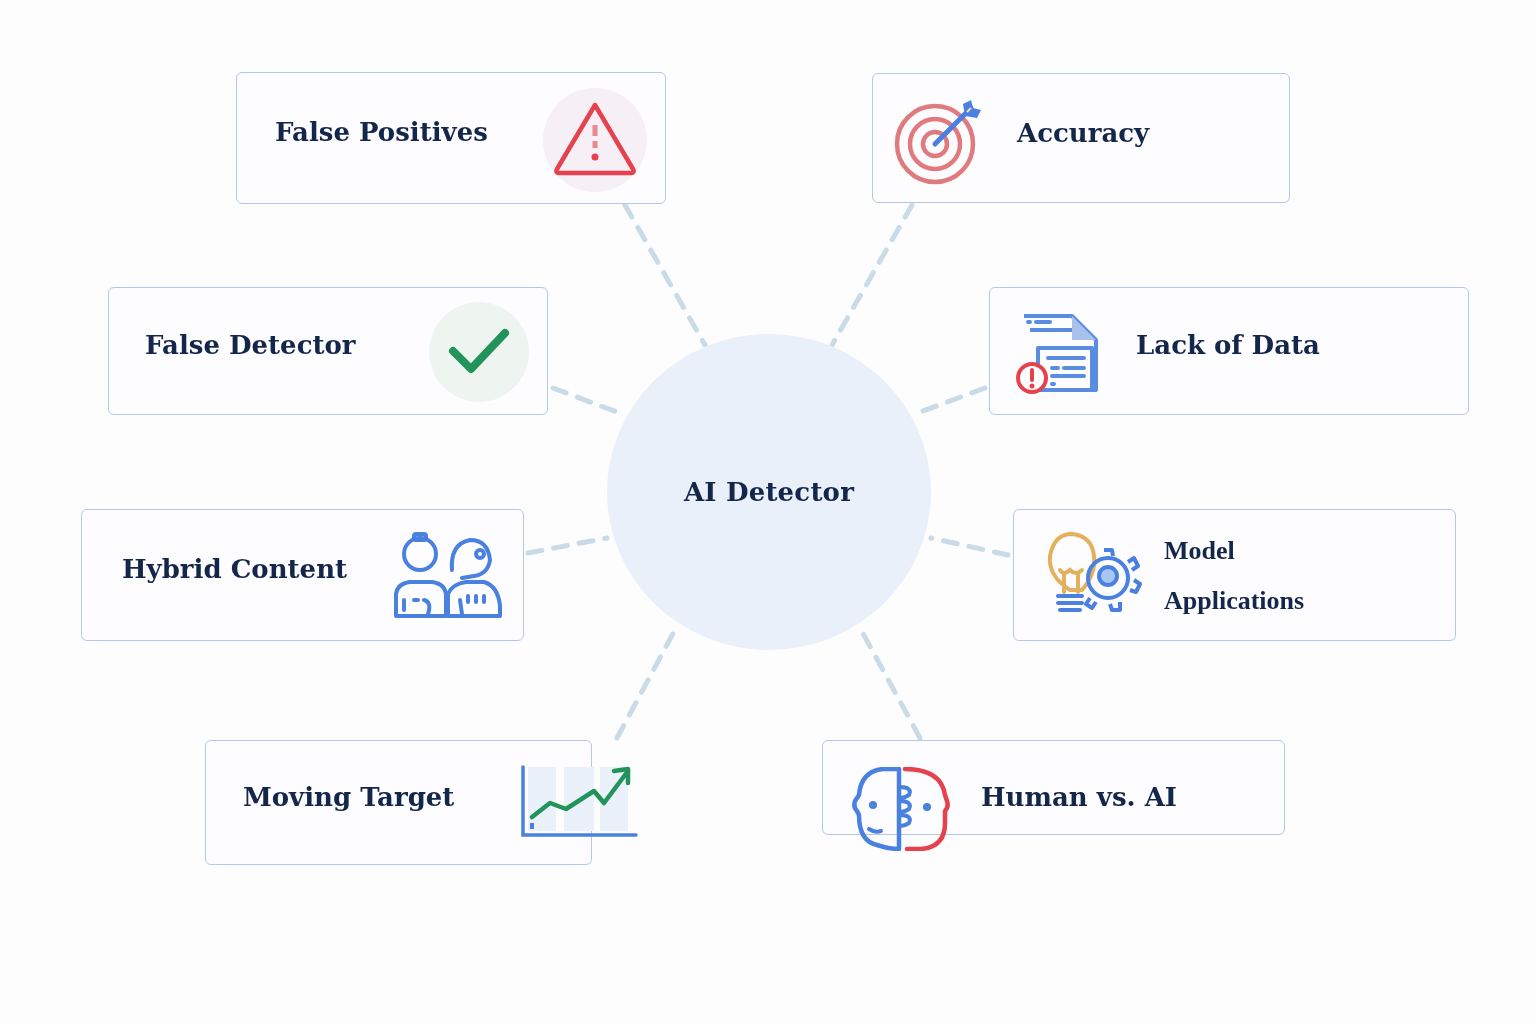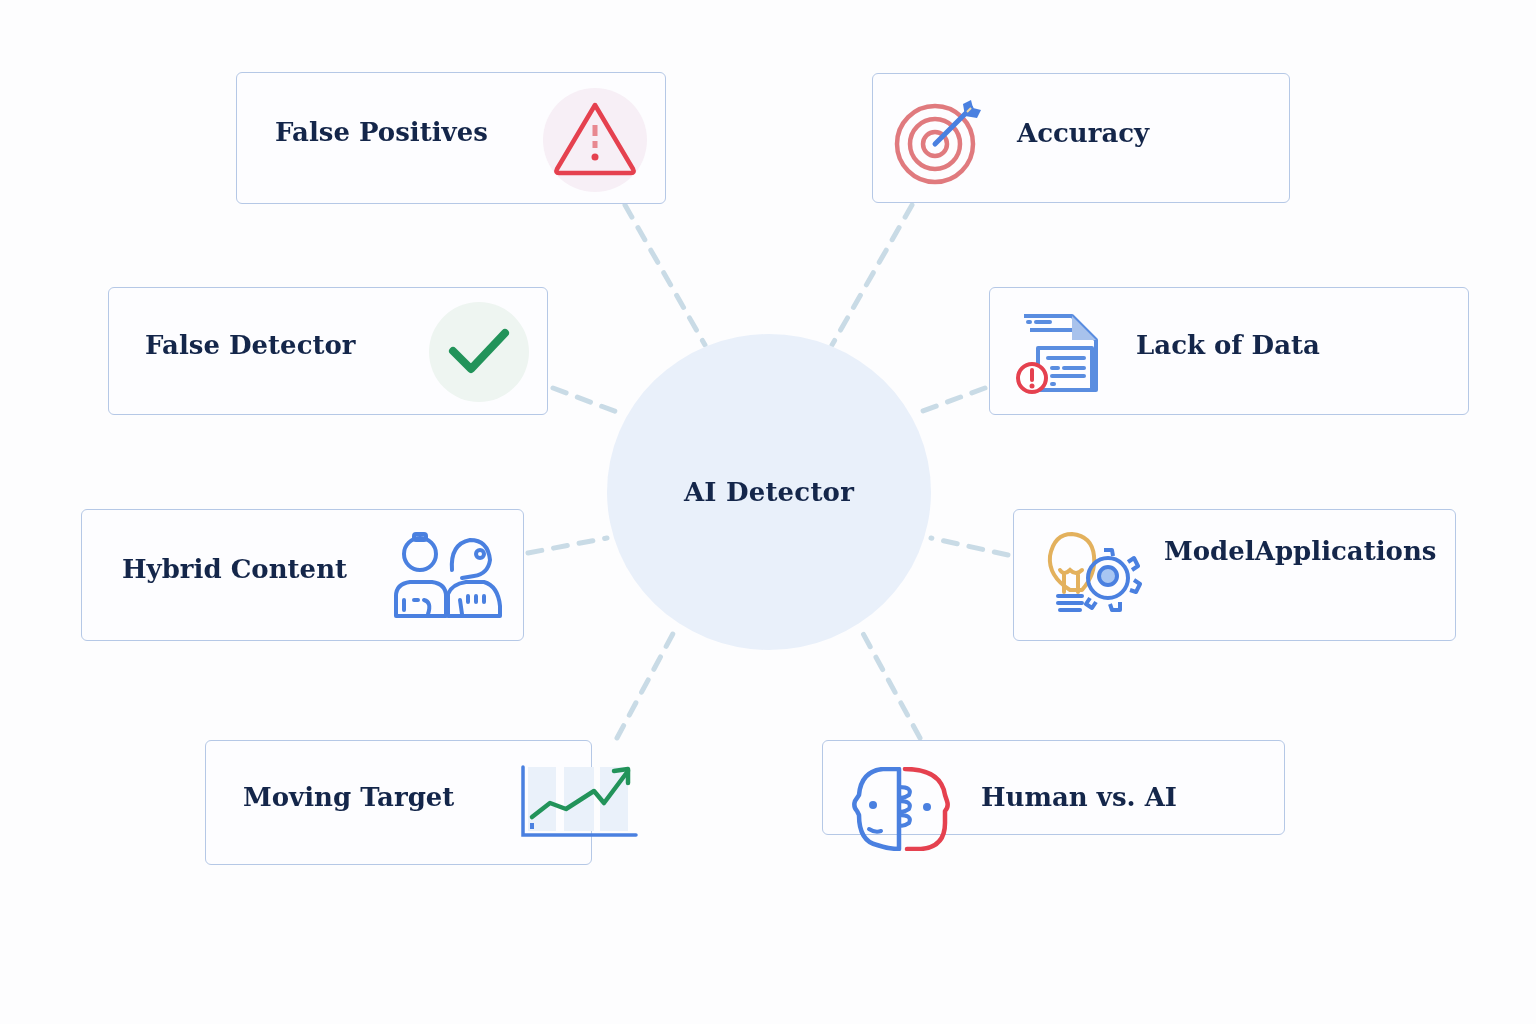--- a/index.html
+++ b/index.html
@@ -5,21 +5,21 @@
   html, body { margin:0; padding:0; }
   body { width:1536px; height:1024px; background:#fdfdfe; position:relative; overflow:hidden;
          font-family:"DejaVu Serif", "Liberation Serif", serif; }
   #connectors { position:absolute; left:0; top:0; width:1536px; height:1024px; }
   .hub { position:absolute; left:607px; top:334px; width:324px; height:316px; border-radius:50%;
          background:#e9f0fa; display:flex; flex-direction:column; align-items:center; justify-content:center; }
   .hub-line { color:#14264a; font-size:26px; font-weight:bold; line-height:56px; letter-spacing:0.2px;text-align:center; }
   .card { position:absolute; background:#fdfdff; border:1.5px solid #b5c8e6; border-radius:6px; box-sizing:border-box;
           display:flex; align-items:center; }
   .label { color:#14264a; font-size:26px; font-weight:bold; white-space:nowrap; }
-  .label2 { display:flex; flex-direction:row; line-height:50px; }
+  .label2 { display:flex; flex-direction:column; line-height:50px;font-family:Liberation Serif, serif; }
   .icon { position:absolute; }
 </style>
 </head>
 <body>
 
 <svg id="connectors" viewBox="0 0 1536 1024">
   <g stroke="#c9dbe6" stroke-width="5" stroke-dasharray="14 12" stroke-linecap="round" fill="none">
     <line x1="625" y1="205" x2="705" y2="345"></line>
     <line x1="912" y1="205" x2="832" y2="345"></line>
     <line x1="553" y1="388" x2="625" y2="415"></line>

